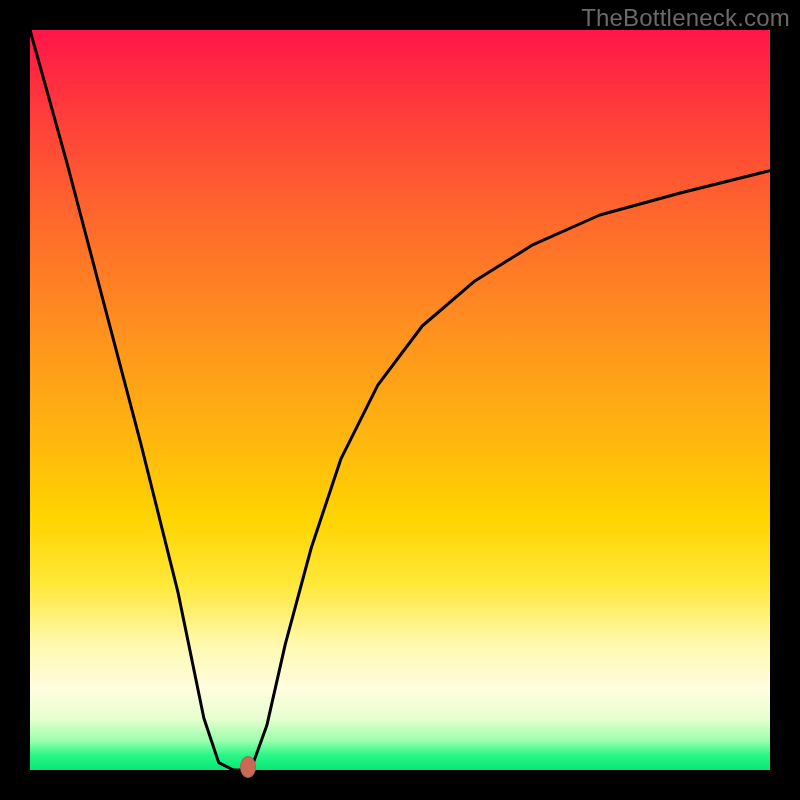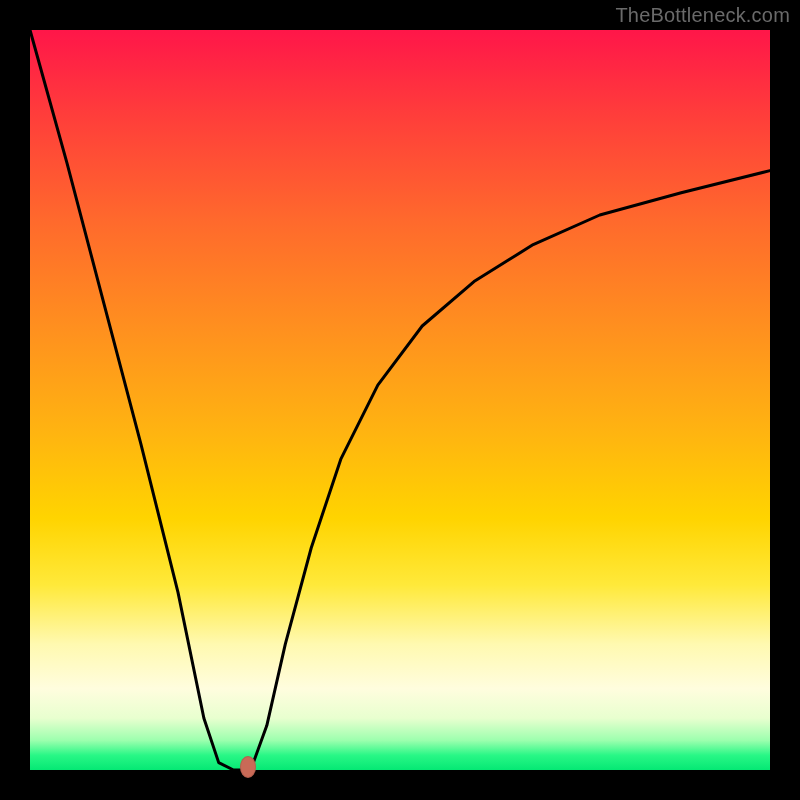--- a/index.html
+++ b/index.html
@@ -15,21 +15,21 @@
     position: relative;
     width: 800px;
     height: 800px;
     background: #000;
   }
   .watermark {
     position: absolute;
     top: 4px;
     right: 10px;
     color: #6a6a6a;
-    font-size: 20px;
+    font-size: 24px;
     font-weight: 400;
     letter-spacing: 0.2px;
     user-select: none;
   }
   .plot {
     position: absolute;
     left: 30px;
     top: 30px;
     width: 740px;
     height: 740px;

